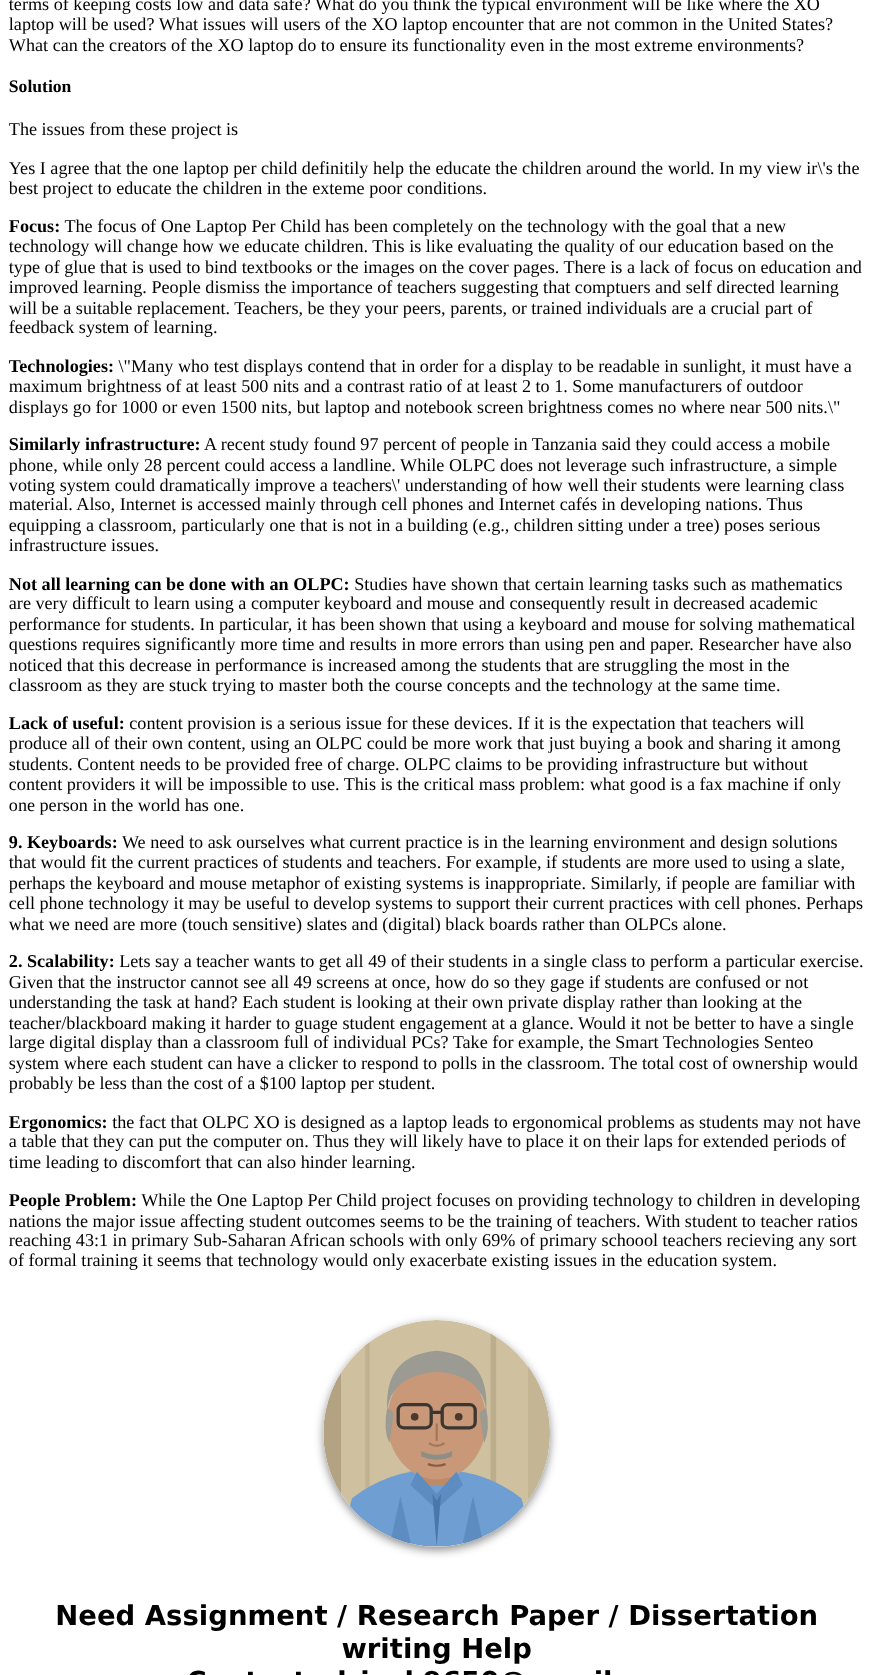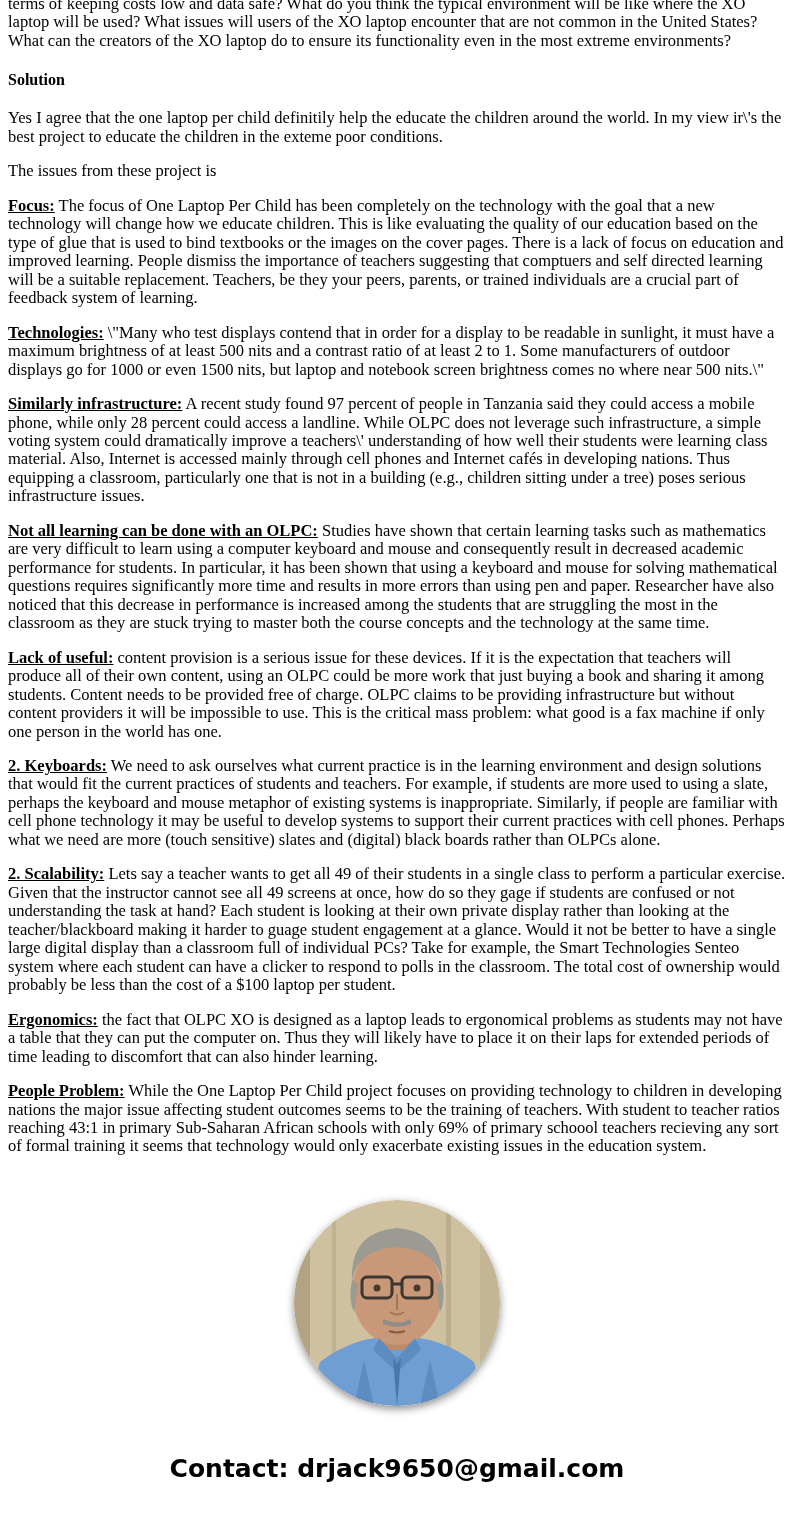--- a/index.html
+++ b/index.html
@@ -25,21 +25,20 @@
     margin-top: -5px !important;
   }
   h2.heading {
     font-family: "Liberation Serif", serif;
     font-size: 16px;
     font-weight: bold;
     margin: 21px 0 20px 0;
   }
   .issue strong {
     font-weight: bold;
-    text-decoration: underline;
   }
   .photo-wrap {
     margin: 44px auto 0 auto;
     width: 206px;
     height: 206px;
     border-radius: 50%;
     overflow: hidden;
     box-shadow: 0 3px 9px rgba(0,0,0,0.45);
   }
   .photo-wrap svg { display: block; }
@@ -58,23 +57,23 @@
 </style>
 </head>
 <body>
 
 <main class="doc">
 
   <p class="intro">terms of keeping costs low and data safe? What do you think the typical environment will be like where the XO laptop will be used? What issues will users of the XO laptop encounter that are not common in the United States? What can the creators of the XO laptop do to ensure its functionality even in the most extreme environments?</p>
 
   <h2 class="heading">Solution</h2>
 
+  <p>The issues from these project is</p>
+
   <p>Yes I agree that the one laptop per child definitily help the educate the children around the world. In my view ir\'s the best project to educate the children in the exteme poor conditions.</p>
-
-  <p>The issues from these project is</p>
 
   <p class="issue">
     <strong>Focus:</strong>
     <span>The focus of One Laptop Per Child has been completely on the technology with the goal that a new technology will change how we educate children. This is like evaluating the quality of our education based on the type of glue that is used to bind textbooks or the images on the cover pages. There is a lack of focus on education and improved learning. People dismiss the importance of teachers suggesting that comptuers and self directed learning will be a suitable replacement. Teachers, be they your peers, parents, or trained individuals are a crucial part of feedback system of learning.</span>
   </p>
 
   <p class="issue">
     <strong>Technologies:</strong>
     <span>\"Many who test displays contend that in order for a display to be readable in sunlight, it must have a maximum brightness of at least 500 nits and a contrast ratio of at least 2 to 1. Some manufacturers of outdoor displays go for 1000 or even 1500 nits, but laptop and notebook screen brightness comes no where near 500 nits.\"</span>
   </p>
@@ -88,21 +87,21 @@
     <strong>Not all learning can be done with an OLPC:</strong>
     <span>Studies have shown that certain learning tasks such as mathematics are very difficult to learn using a computer keyboard and mouse and consequently result in decreased academic performance for students. In particular, it has been shown that using a keyboard and mouse for solving mathematical questions requires significantly more time and results in more errors than using pen and paper. Researcher have also noticed that this decrease in performance is increased among the students that are struggling the most in the classroom as they are stuck trying to master both the course concepts and the technology at the same time.</span>
   </p>
 
   <p class="issue">
     <strong>Lack of useful:</strong>
     <span>content provision is a serious issue for these devices. If it is the expectation that teachers will produce all of their own content, using an OLPC could be more work that just buying a book and sharing it among students. Content needs to be provided free of charge. OLPC claims to be providing infrastructure but without content providers it will be impossible to use. This is the critical mass problem: what good is a fax machine if only one person in the world has one.</span>
   </p>
 
   <p class="issue">
-    <strong>2. Keyboards:</strong>
+    <strong>9. Keyboards:</strong>
     <span>We need to ask ourselves what current practice is in the learning environment and design solutions that would fit the current practices of students and teachers. For example, if students are more used to using a slate, perhaps the keyboard and mouse metaphor of existing systems is inappropriate. Similarly, if people are familiar with cell phone technology it may be useful to develop systems to support their current practices with cell phones. Perhaps what we need are more (touch sensitive) slates and (digital) black boards rather than OLPCs alone.</span>
   </p>
 
   <p class="issue">
     <strong>2. Scalability:</strong>
     <span>Lets say a teacher wants to get all 49 of their students in a single class to perform a particular exercise. Given that the instructor cannot see all 49 screens at once, how do so they gage if students are confused or not understanding the task at hand? Each student is looking at their own private display rather than looking at the teacher/blackboard making it harder to guage student engagement at a glance. Would it not be better to have a single large digital display than a classroom full of individual PCs? Take for example, the Smart Technologies Senteo system where each student can have a clicker to respond to polls in the classroom. The total cost of ownership would probably be less than the cost of a $100 laptop per student.</span>
   </p>
 
   <p class="issue">
     <strong>Ergonomics:</strong>
@@ -152,16 +151,17 @@
 
         <path d="M95 131 Q103 134 111 131" stroke="#8a5a42" stroke-width="2" fill="none"></path>
 
         <path d="M85 138 L103 158 L121 138 L127 150 L103 172 L79 150 Z" fill="#5d8cc0"></path>
         <path d="M99 158 L103 206 L107 158 L103 164 Z" fill="#4a77ab"></path>
       </g>
     </svg>
   </figure>
 
   <div class="footer">
+    <p><span>Need Assignment / Research Paper / Dissertation</span><br><span>writing Help</span></p>
     <p>Contact: drjack9650@gmail.com</p>
   </div>
 
 </main>
 
 </body></html>

